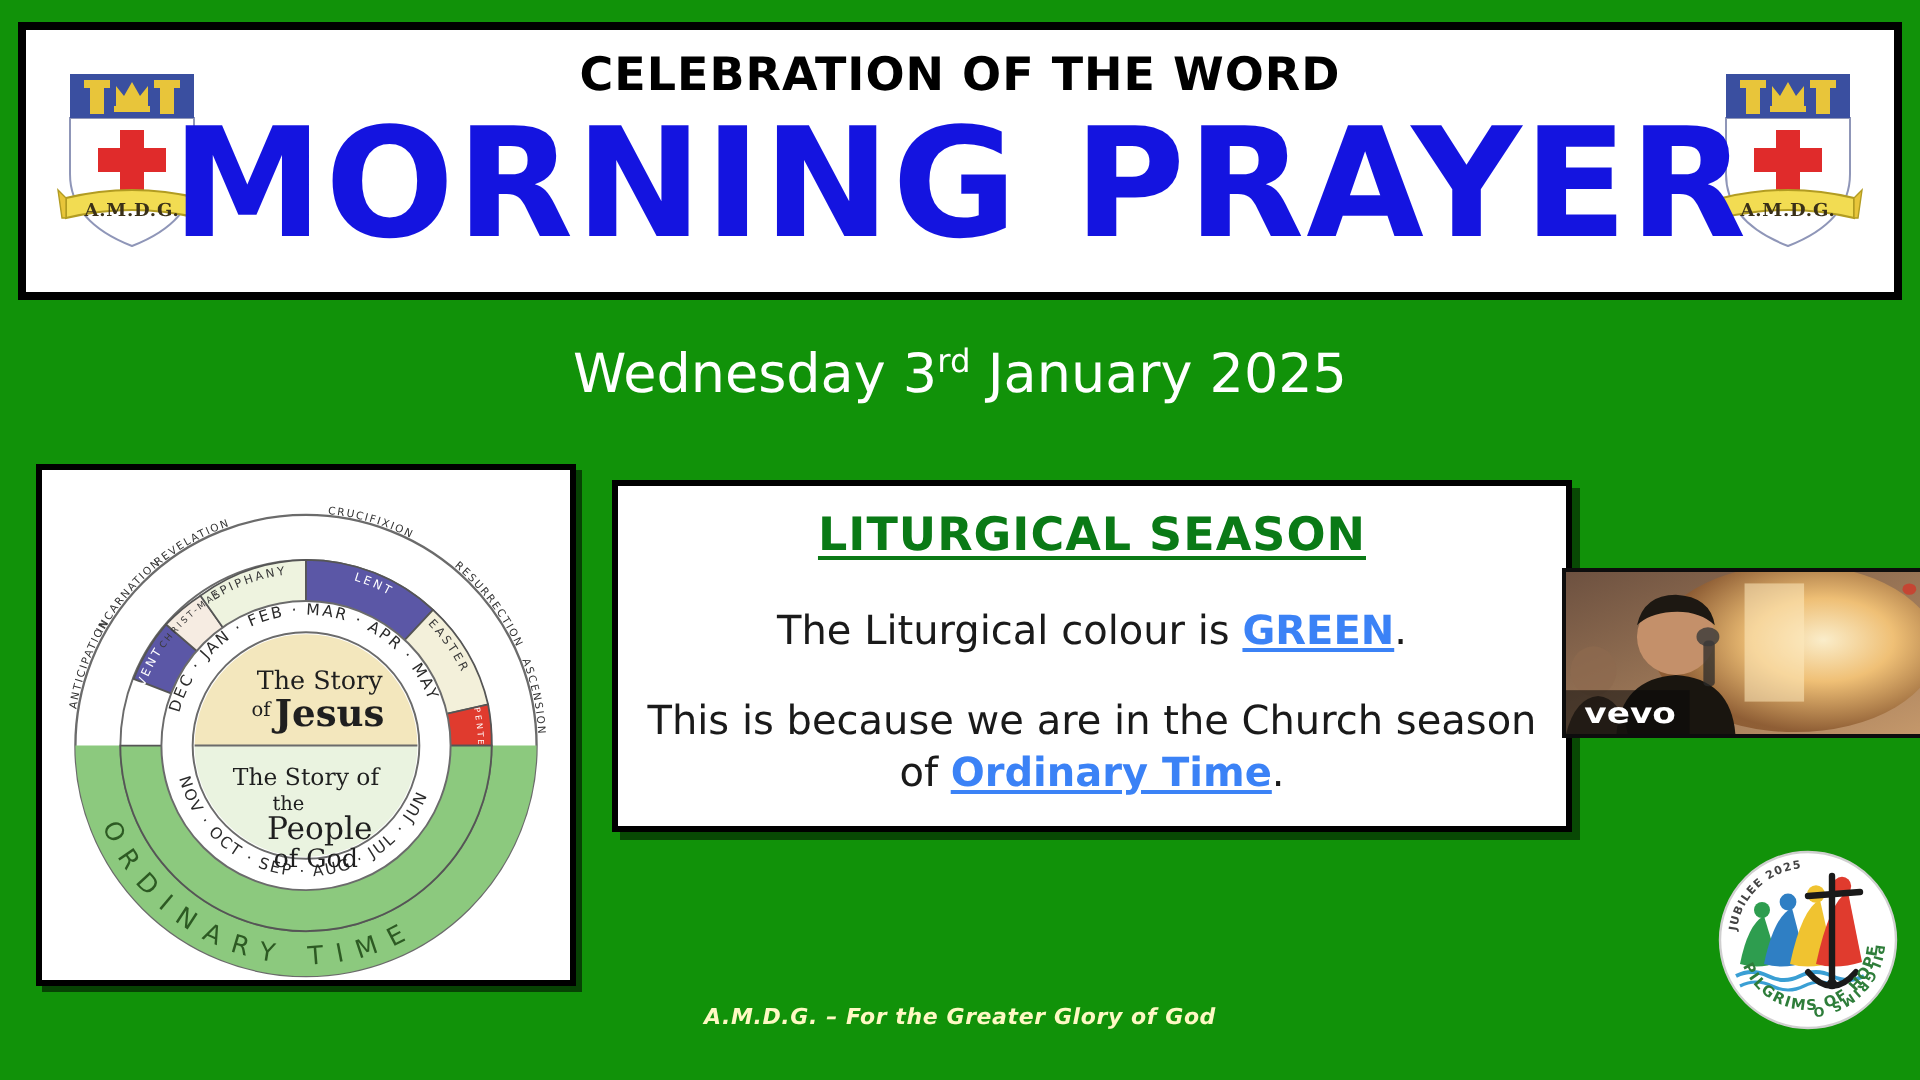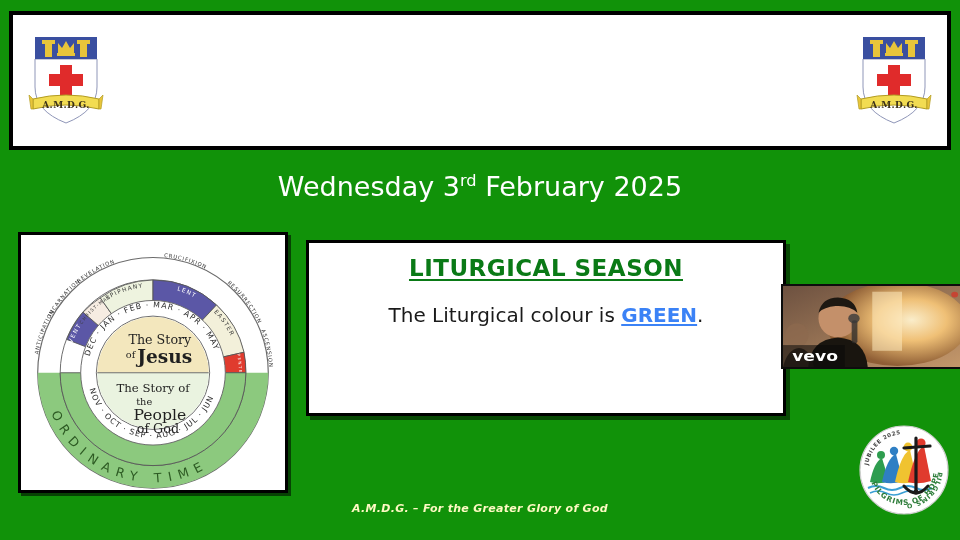--- a/index.html
+++ b/index.html
@@ -238,23 +238,27 @@
         <rect x="30" y="24" width="18" height="3" fill="#e8c53a"></rect>
         <rect x="33" y="36" width="12" height="38" fill="#e02b2b"></rect>
         <rect x="22" y="45" width="34" height="12" fill="#e02b2b"></rect>
         <path d="M6 70 Q39 62 72 70 L72 80 Q39 72 6 80 Z" fill="#f2dc52" stroke="#b29c22" stroke-width="1"></path>
         <path d="M6 70 L2 66 L4 80 L6 80 Z" fill="#e8c53a" stroke="#b29c22" stroke-width="0.7"></path>
         <path d="M72 70 L76 66 L74 80 L72 80 Z" fill="#e8c53a" stroke="#b29c22" stroke-width="0.7"></path>
         <text x="39" y="79" font-family="DejaVu Serif, serif" font-size="9" fill="#3a3018" text-anchor="middle" font-weight="bold" letter-spacing="0.4">A.M.D.G.</text>
       </svg>
     </div>
 
+    <div class="banner-text">
+      <div class="celebration-line">CELEBRATION OF THE WORD</div>
+      <div class="main-title">MORNING PRAYER</div>
+    </div>
   </div>
 
-  <div class="date-line"><span>Wednesday 3</span><sup>rd</sup><span> February 2025</span></div>
+  <div class="date-line"><span>Wednesday 3</span><sup>rd</sup><span> January 2025</span></div>
 
   <div class="wheel-box">
     <svg class="wheel-svg" viewBox="0 0 270 261" preserveAspectRatio="xMidYMid meet">
       <defs>
 
         <path id="w-out-top" d="M 135 141 m -119 0 a 119 119 0 0 1 238 0" fill="none"></path>
         <path id="w-ord-bot" d="M 135 141 m -112 0 a 112 112 0 0 0 224 0" fill="none"></path>
         <path id="w-seas-top" d="M 135 141 m -88 0 a 88 88 0 0 1 176 0" fill="none"></path>
         <path id="w-mon-top" d="M 135 141 m -67 0 a 67 67 0 0 1 134 0" fill="none"></path>
         <path id="w-mon-bot" d="M 135 141 m -67 0 a 67 67 0 0 0 134 0" fill="none"></path>
@@ -353,20 +357,21 @@
         <text x="126" y="174" font-size="10">the</text>
         <text x="142" y="189" font-size="16">People</text>
         <text x="140" y="203" font-size="13">of God</text>
       </g>
     </svg>
   </div>
 
   <div class="season-box">
     <div class="season-heading">LITURGICAL SEASON</div>
     <div class="season-line1"><span>The Liturgical colour is </span><span class="hl">GREEN</span><span>.</span></div>
+    <div class="season-line2"><span>This is because we are in the Church season of </span><span class="hl">Ordinary Time</span><span>.</span></div>
   </div>
 
   <div class="video-thumb">
     <svg class="video-svg" viewBox="0 0 166 85" preserveAspectRatio="none">
       <defs>
         <radialGradient id="glowG" cx="60%" cy="45%" r="55%">
           <stop offset="0%" stop-color="#fff3d0"></stop>
           <stop offset="45%" stop-color="#f3c377"></stop>
           <stop offset="100%" stop-color="#8d5c33"></stop>
         </radialGradient>

